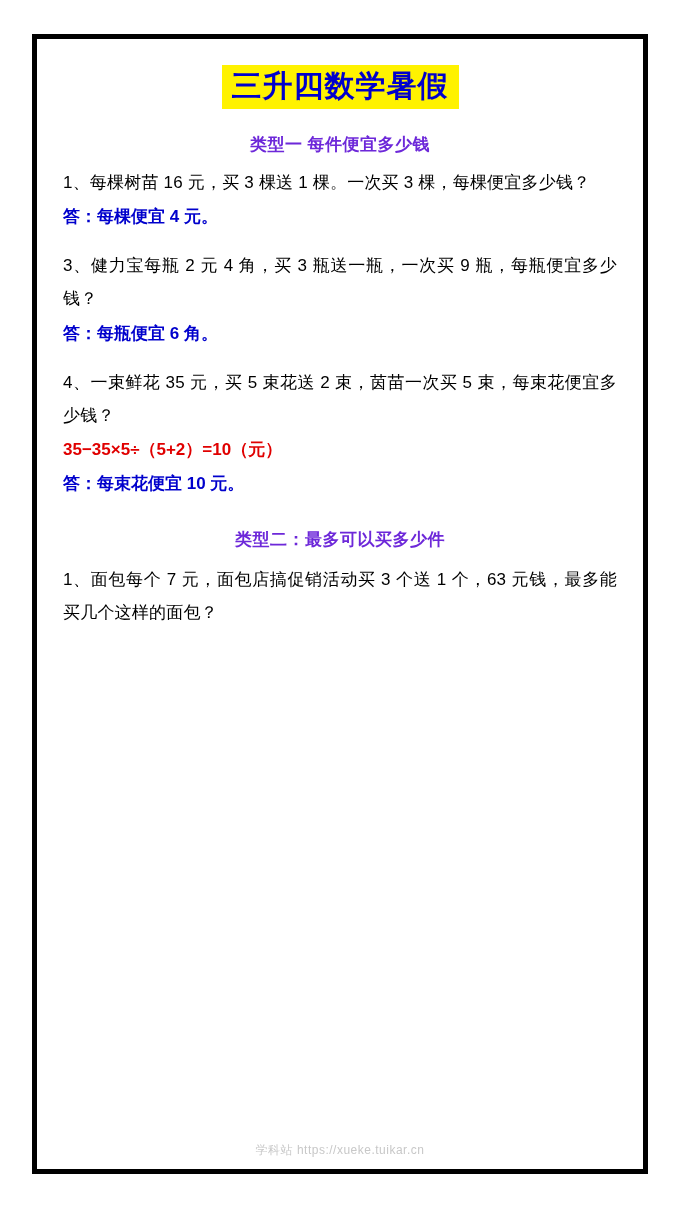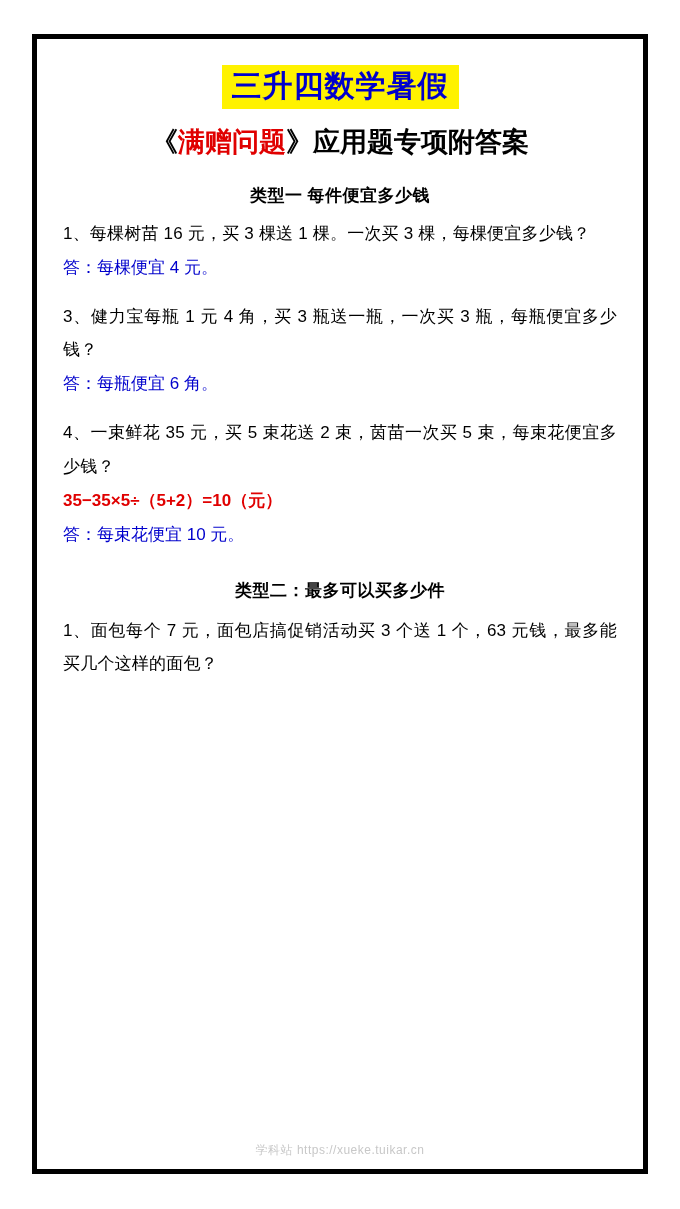--- a/index.html
+++ b/index.html
@@ -63,21 +63,21 @@
     white-space: nowrap;
   }
   .subtitle-black {
     color: #000000;
   }
   .subtitle-red {
     color: #e00000;
   }
   .section-head {
     text-align: center;
-    color: #000000;
+    color: #6d28d9;
     font-size: 17px;
     font-weight: bold;
     margin-top: 24px;
     margin-bottom: 10px;
     letter-spacing: 0.5px;
   }
   .section-head.second {
     margin-top: 28px;
     margin-bottom: 12px;
   }
@@ -93,21 +93,21 @@
   .sol {
     color: #e00000;
     font-size: 17px;
     font-weight: bold;
     line-height: 1.95;
     margin: 1px 0 0 0;
   }
   .ans {
     color: #0000cc;
     font-size: 17px;
-    font-weight: normal;
+    font-weight: bold;
     line-height: 1.95;
     margin: 1px 0 0 0;
   }
   .block {
     margin-bottom: 16px;
   }
   .block:last-child {
     margin-bottom: 12px;
   }
   .watermark {
@@ -125,34 +125,31 @@
 <body>
 
 <div class="page">
   <div class="frame">
     <div class="inner">
 
       <div class="title-row">
         <span class="title-main">三升四数学暑假</span>
       </div>
 
-      <div class="subtitle-row">
-        <span class="subtitle-black">《</span><span class="subtitle-red">满赠问题</span><span class="subtitle-black">》</span><span class="subtitle-black">应用题专项附答案</span>
-      </div>
 
       <div class="section-head">类型一  每件便宜多少钱</div>
 
       <div class="block">
         <p class="q">1、每棵树苗 16 元，买 3 棵送 1 棵。一次买 3 棵，每棵便宜多少钱？</p>
         <p class="ans">答：每棵便宜 4 元。</p>
       </div>
 
 
       <div class="block">
-        <p class="q">3、健力宝每瓶 1 元 4 角，买 3 瓶送一瓶，一次买 3 瓶，每瓶便宜多少钱？</p>
+        <p class="q">3、健力宝每瓶 2 元 4 角，买 3 瓶送一瓶，一次买 9 瓶，每瓶便宜多少钱？</p>
         <p class="ans">答：每瓶便宜 6 角。</p>
       </div>
 
       <div class="block">
         <p class="q">4、一束鲜花 35 元，买 5 束花送 2 束，茵苗一次买 5 束，每束花便宜多少钱？</p>
         <p class="sol">35−35×5÷（5+2）=10（元）</p>
         <p class="ans">答：每束花便宜 10 元。</p>
       </div>
 
       <div class="section-head second">类型二：最多可以买多少件</div>

